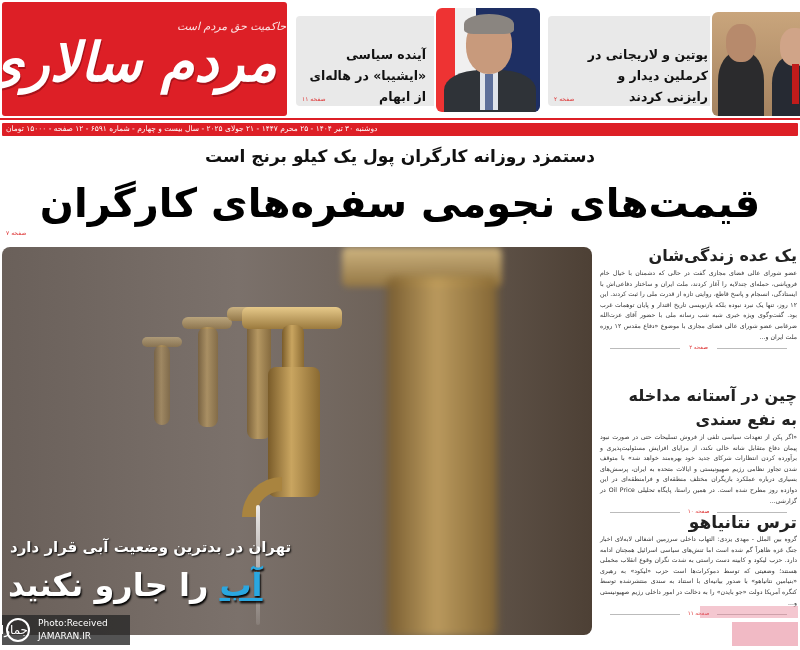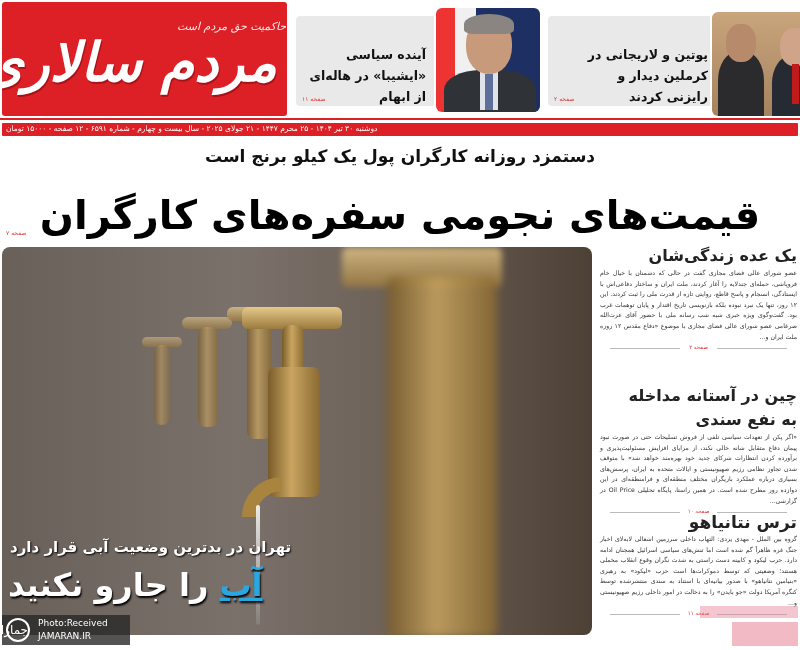--- a/index.html
+++ b/index.html
@@ -38,21 +38,21 @@
   .ph-putin .h2 { position: absolute; left: 68px; top: 16px; width: 30px; height: 38px; border-radius: 45%; background: #d0a488; }
   .ph-putin .tie2 { position: absolute; left: 80px; top: 52px; width: 7px; height: 40px; background: #c01b1b; }
 
   
   .rule-top { position: absolute; left: 0; top: 118px; width: 800px; height: 2px; background: #dd1f26; }
   .datebar { position: absolute; left: 2px; top: 123px; width: 796px; height: 13px; background: #dd1f26; border-radius: 1px; }
   .datebar .date { position: absolute; left: 4px; top: 1px; color: #fff; font-size: 7.5px; direction: rtl; white-space: nowrap; }
 
   
   .kicker { position: absolute; left: 0; width: 800px; top: 146px; text-align: center; font-weight: bold; font-size: 17px; color: #111; direction: rtl; }
-  .headline { position: absolute; left: 0; width: 800px; top: 180px; text-align: center; font-weight: bold; font-size: 40px; letter-spacing: -1px; color: #000; direction: rtl; line-height: 46px; margin-top: 12px; }
+  .headline { position: absolute; left: 0; width: 800px; top: 180px; text-align: center; font-weight: bold; font-size: 40px; letter-spacing: -1px; color: #000; direction: rtl; line-height: 46px; }
   .page-ref-main { position: absolute; left: 6px; top: 229px; font-size: 6px; color: #d33; direction: rtl; }
 
   
   .main-photo { position: absolute; left: 2px; top: 247px; width: 590px; height: 388px; border-radius: 8px; overflow: hidden; background: linear-gradient(90deg, #6a605a 0%, #7b716b 40%, #6b5f55 70%, #4d4035 100%); }
   .tap { position: absolute; }
   .tap .handle { position: absolute; background: linear-gradient(180deg, #e6c98a, #9b7a3e); border-radius: 6px; }
   .tap .body { position: absolute; background: linear-gradient(90deg, #7a5c2a, #c9a560 45%, #8a6a32); border-radius: 8px; }
   .tap .spout { position: absolute; border: 14px solid #a9843f; border-left: none; border-bottom: none; border-radius: 0 40px 0 0; }
   .drop { position: absolute; left: 256px; top: 505px; width: 4px; height: 120px; background: linear-gradient(180deg, rgba(255,255,255,0.85), rgba(255,255,255,0.1)); border-radius: 2px; }
   .photo-sub { position: absolute; left: 10px; top: 538px; font-weight: bold; font-size: 15px; color: #ffffff; direction: rtl; text-shadow: 1px 1px 2px #000; white-space: nowrap; }

